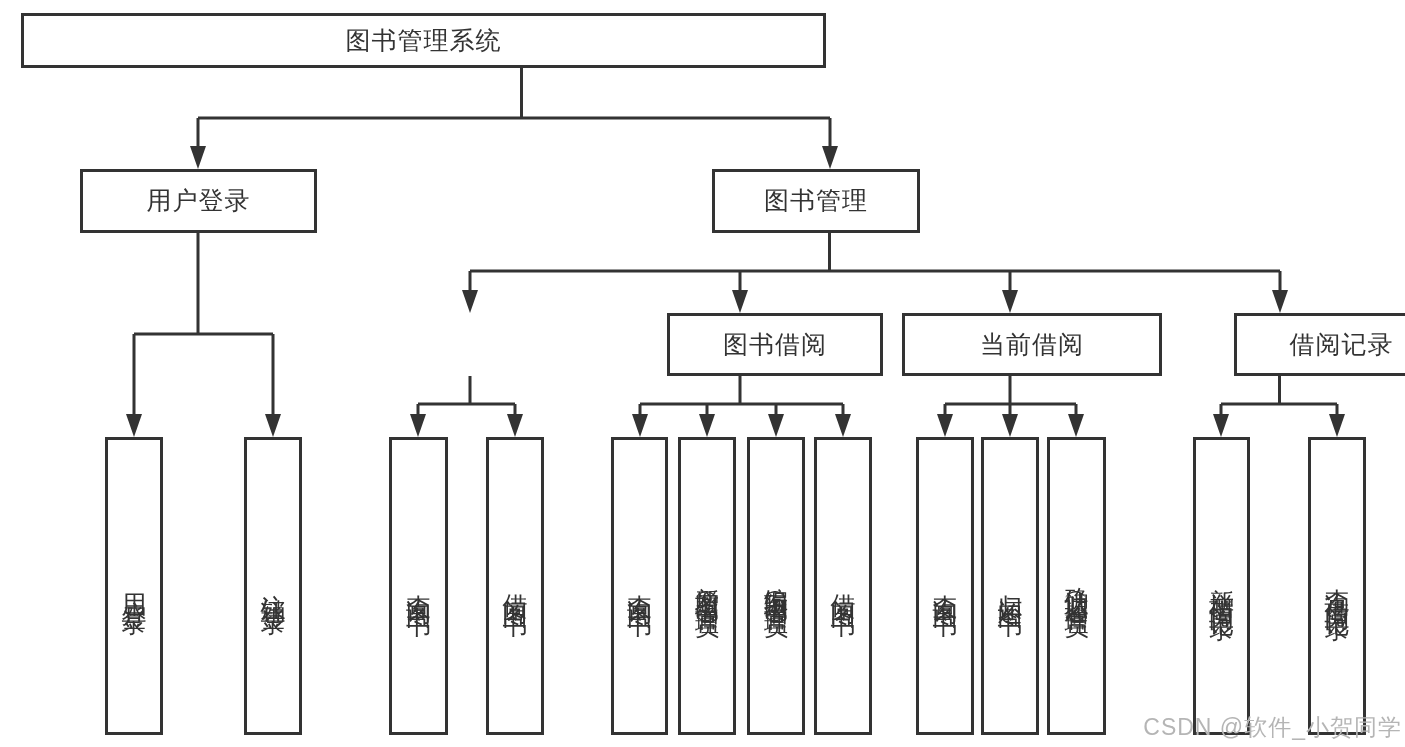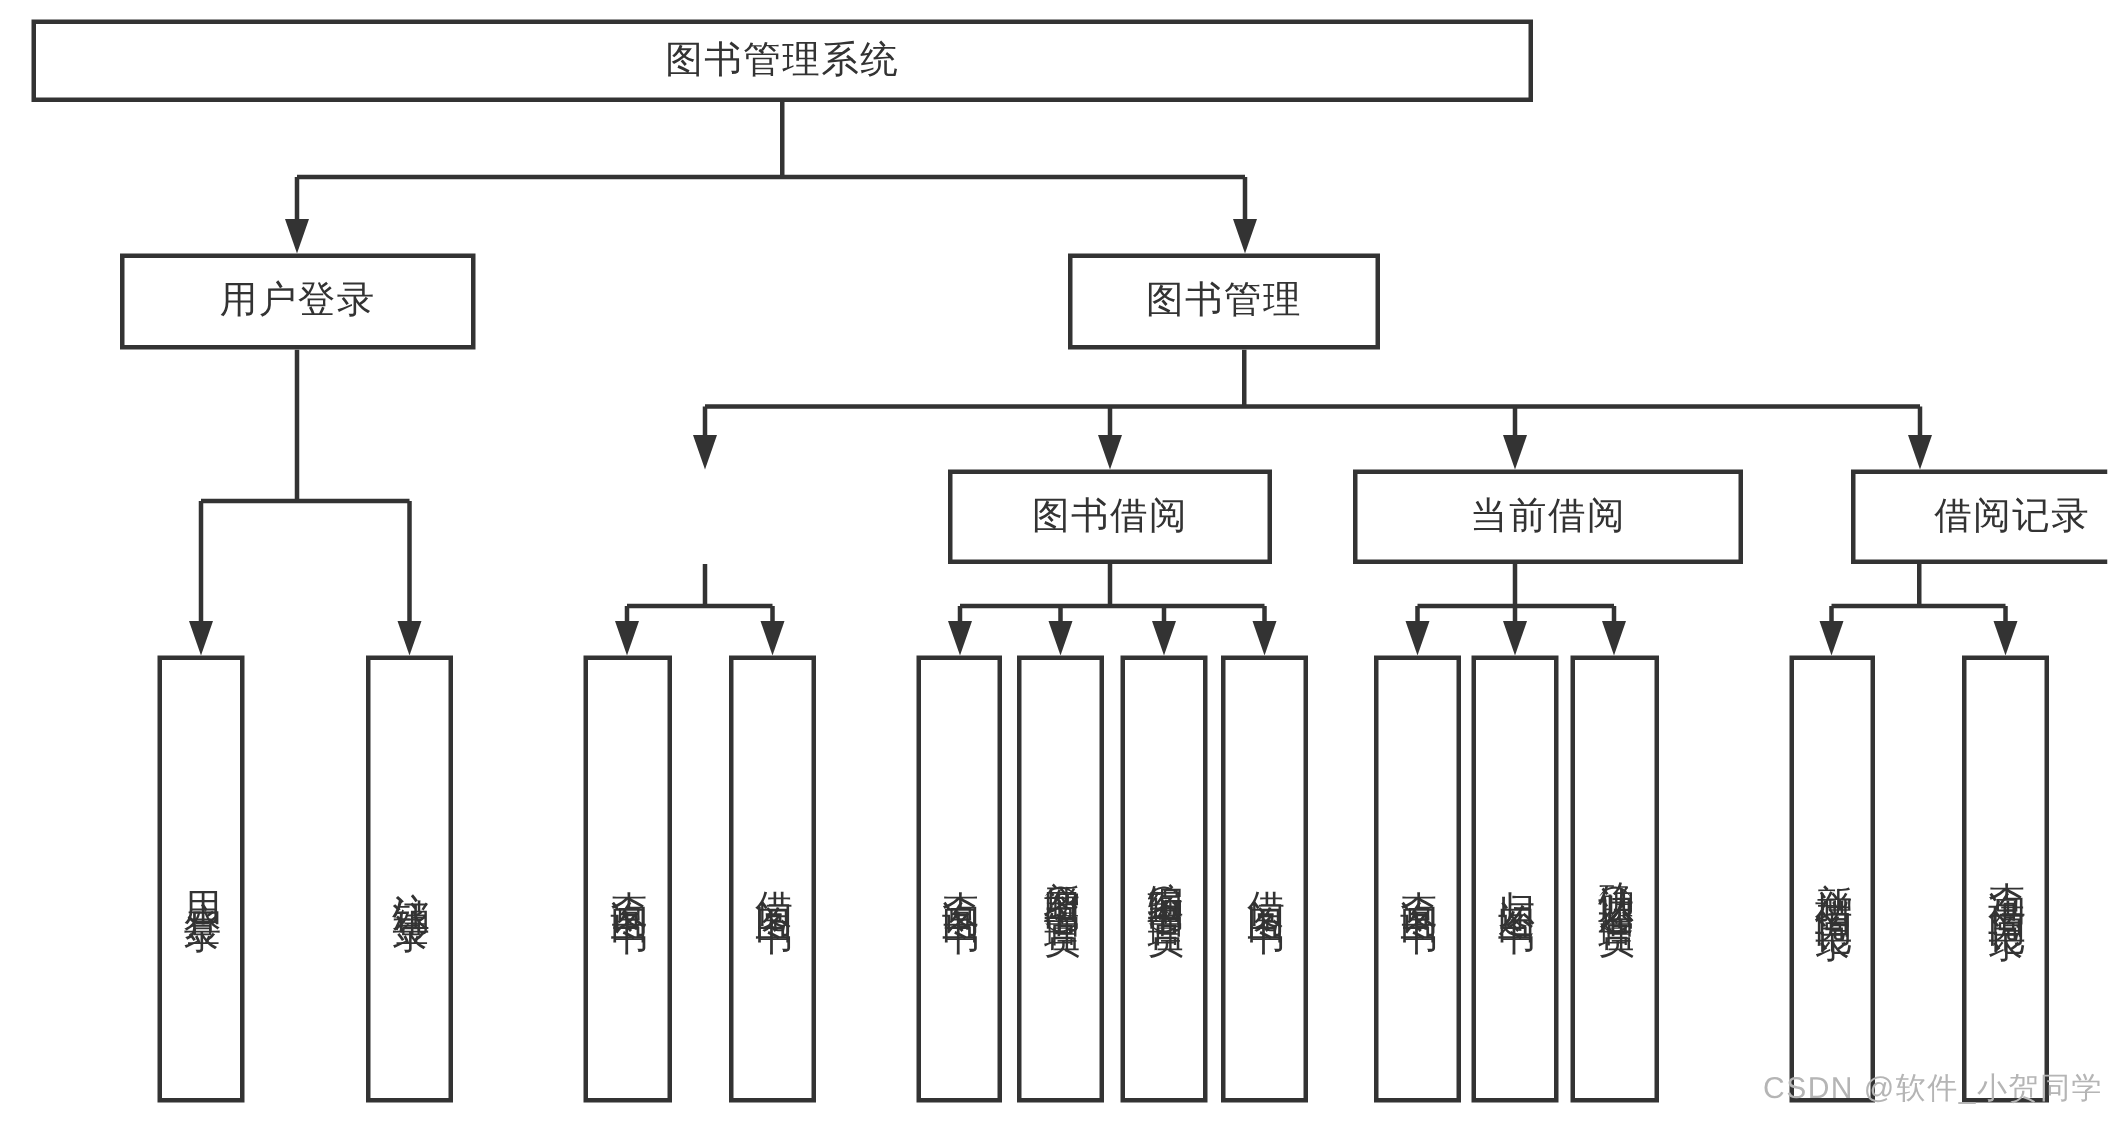--- a/index.html
+++ b/index.html
@@ -32,21 +32,21 @@
     writing-mode:vertical-rl;
     letter-spacing:6px;
     line-height:1;
     white-space:nowrap;
   }
   .node.v.long{letter-spacing:4px;font-size:24px;}
   .watermark{
     position:absolute;
     top:712px;right:3px;
     z-index:3;
-    font-size:20px;
+    font-size:23px;
     letter-spacing:1px;
     color:#b5b5b5;
     white-space:nowrap;
   }
 </style>
 </head>
 <body>
 
 <div class="canvas">
 
@@ -90,26 +90,26 @@
 
       <polygon points="937,414 953,414 945,437"></polygon>
       <polygon points="1002,414 1018,414 1010,437"></polygon>
       <polygon points="1068,414 1084,414 1076,437"></polygon>
 
       <polygon points="1213,414 1229,414 1221,437"></polygon>
       <polygon points="1329,414 1345,414 1337,437"></polygon>
     </g>
   </svg>
 
-  <div class="node h" style="left:21px;top:13px;width:1001px;height:55px">图书管理系统</div>
+  <div class="node h" style="left:21px;top:13px;width:805px;height:55px">图书管理系统</div>
 
   <div class="node h" style="left:80px;top:169px;width:237px;height:64px">用户登录</div>
   <div class="node h" style="left:712px;top:169px;width:208px;height:64px">图书管理</div>
 
-  <div class="node h" style="left:632px;top:313px;width:216px;height:63px">图书借阅</div>
+  <div class="node h" style="left:667px;top:313px;width:216px;height:63px">图书借阅</div>
   <div class="node h" style="left:902px;top:313px;width:260px;height:63px">当前借阅</div>
   <div class="node h" style="left:1234px;top:313px;width:215px;height:63px">借阅记录</div>
 
   <div class="node v" style="left:105px;top:437px;width:58px;height:298px">用户登录</div>
   <div class="node v" style="left:244px;top:437px;width:58px;height:298px">注销登录</div>
 
   <div class="node v" style="left:389px;top:437px;width:59px;height:298px">查询图书</div>
   <div class="node v" style="left:486px;top:437px;width:58px;height:298px">借阅图书</div>
 
   <div class="node v" style="left:611px;top:437px;width:57px;height:298px">查询图书</div>

